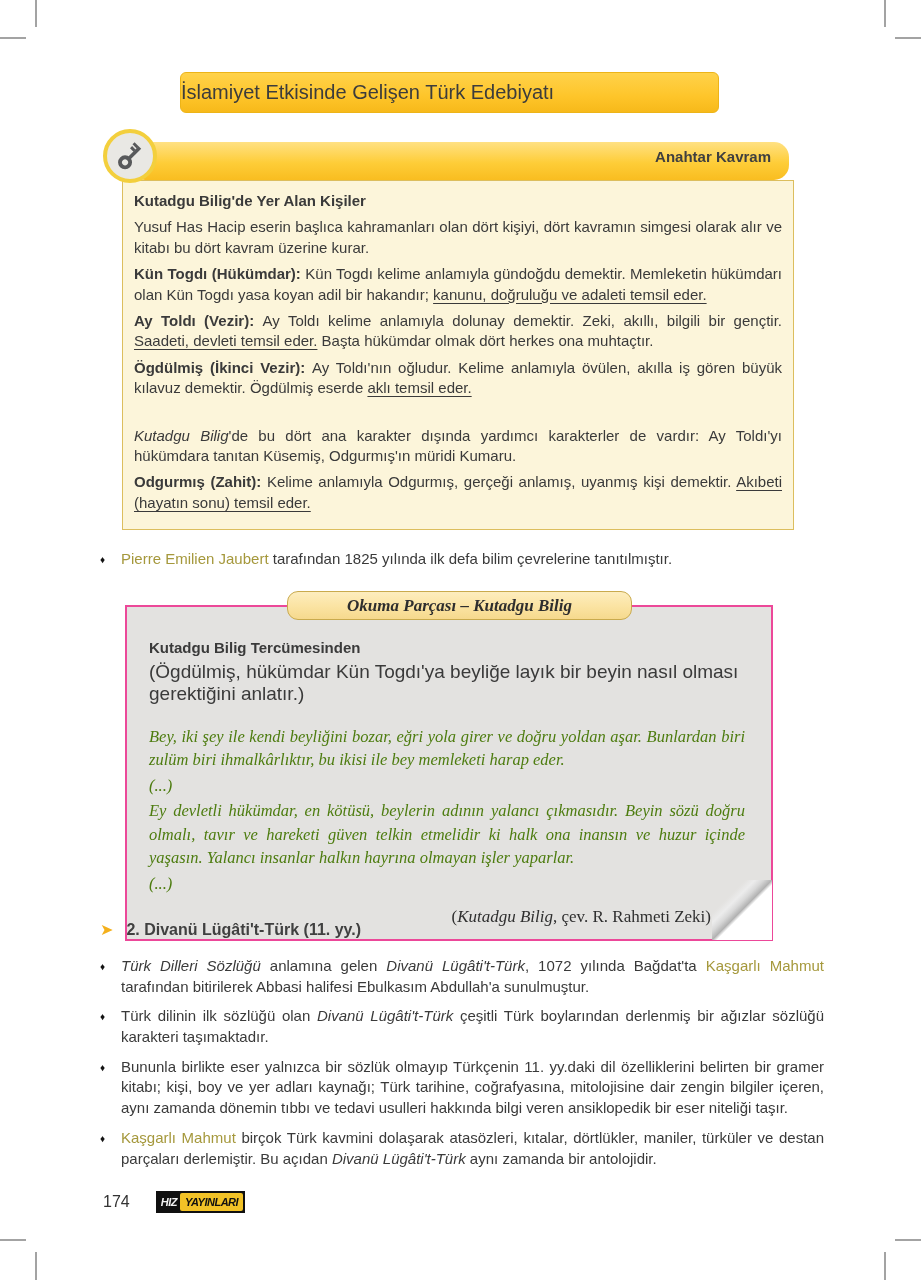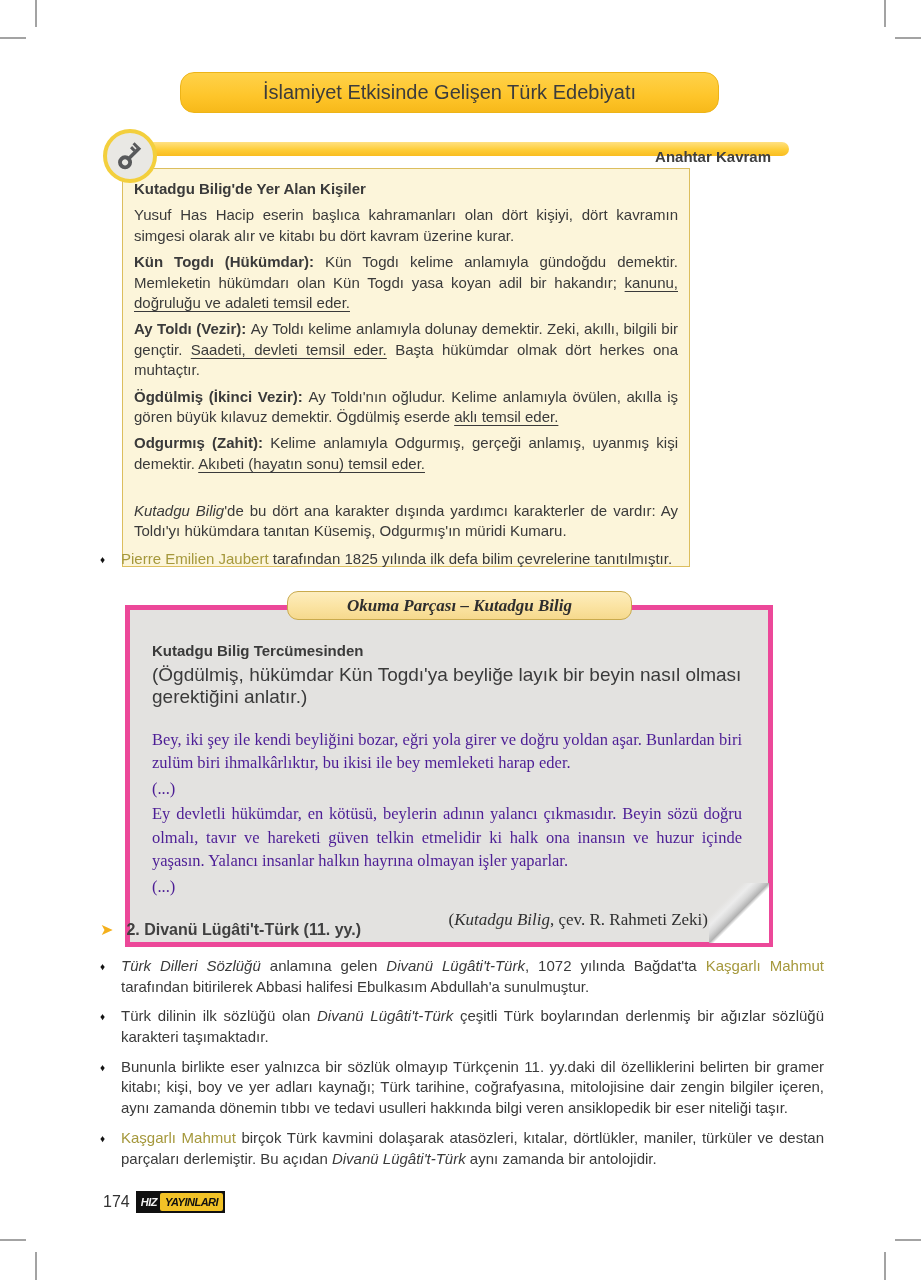--- a/index.html
+++ b/index.html
@@ -6,44 +6,44 @@
   #page{
     position:relative;width:921px;height:1280px;background:#ffffff;overflow:hidden;
     font-family:"Liberation Sans",sans-serif;color:#3a3a3a;
   }
   
   .crop{position:absolute;background:#a3a3a3;}
   
   .title-banner{
     position:absolute;left:180px;top:72px;width:537px;height:39px;
     background:linear-gradient(180deg,#ffd24a 0%,#fec52a 60%,#f7b91a 100%);
-    border:1px solid #edb418;border-radius:14px;
-    text-align:center;line-height:38px;font-size:20px;color:#3c3c3c;
+    border:1px solid #edb418;border-radius:6px;
+    line-height:38px;font-size:20px;color:#3c3c3c;
   }
   
   .anahtar-bar{
-    position:absolute;left:130px;top:142px;width:659px;height:14px;
+    position:absolute;left:130px;top:142px;width:659px;height:38px;
     background:linear-gradient(180deg,#ffe183 0%,#fecd38 55%,#f9bd20 100%);
     border-radius:15px;z-index:1;
   }
   .anahtar-bar span{
     position:absolute;right:18px;top:0;line-height:30px;
     font-weight:bold;font-size:15px;color:#3f3f3f;
   }
   .key-badge{
     position:absolute;left:103px;top:129px;width:46px;height:46px;
     background:#e9e8e4;border:4px solid #f3cf3d;border-radius:50%;z-index:2;
     display:flex;align-items:center;justify-content:center;
   }
   .key-badge svg{transform:rotate(-45deg);}
   
   .key-box{
-    position:absolute;left:122px;top:168px;width:568px;min-height:296px;
+    position:absolute;left:122px;top:180px;width:672px;min-height:296px;
     background:#fcf5da;border:1.5px solid #dcbe5e;
-    padding:8px 11px 18px 11px;box-sizing:border-box;
+    padding:8px 11px 10px 11px;box-sizing:border-box;
     font-size:15px;line-height:1.36;text-align:justify;
   }
   .kb-heading{margin:2px 0 4px 0;font-weight:bold;font-size:15px;}
   .kb-p{margin:6px 0;}
   .kb-note{margin-top:27px;}
   
   .seg-n{}
   .seg-b{font-weight:bold;}
   .seg-i{font-style:italic;}
   .seg-u{text-decoration:underline;text-underline-offset:3px;}
@@ -57,49 +57,49 @@
   .reading-tab{
     position:absolute;left:287px;top:591px;width:345px;height:29px;z-index:2;
     background:linear-gradient(180deg,#fdedbe 0%,#fbe4a4 50%,#f6d98d 100%);
     border:1px solid #c9aa4d;border-radius:11px;box-sizing:border-box;
     text-align:center;line-height:27px;
     font-family:"Liberation Serif",serif;font-style:italic;font-weight:600;
     font-size:17px;color:#2e2e2e;
   }
   .reading-box{
     position:absolute;left:125px;top:605px;width:648px;min-height:284px;
-    background:#e3e2e0;border:5px solid #ec4899;box-sizing:border-box;
+    background:#e3e2e0;border:2px solid #ec4899;box-sizing:border-box;
     padding:32px 26px 12px 22px;
   }
   .rb-heading{margin:0 0 5px 0;font-weight:bold;font-size:15px;}
   .rb-sub{margin:0 0 20px 0;font-size:19px;}
   .rb-serif{
-    margin:2px 0;font-family:"Liberation Serif",serif;
-    font-size:16.5px;line-height:1.42;text-align:justify;color:#4c1d95;
+    margin:2px 0;font-family:"Liberation Serif",serif;font-style:italic;
+    font-size:16.5px;line-height:1.42;text-align:justify;color:#4d7c0f;
   }
   .rb-cite{
     margin:12px 0 0 0;font-family:"Liberation Serif",serif;
     font-size:17px;text-align:right;padding-right:34px;color:#2f2f2f;
   }
   .page-curl{
     position:absolute;right:-1px;bottom:-1px;width:60px;height:60px;
     background:linear-gradient(to top left,
       #ffffff 0%,#ffffff 46%,#b2b2b2 50%,#d8d8d8 57%,#ececec 64%,#e3e2e0 72%);
   }
   
   .section-head{
     position:absolute;left:100px;top:921px;display:flex;align-items:center;gap:13px;
   }
   .section-head .arrow{color:#f4b01b;font-size:16px;line-height:1;}
   .section-head .sh-title{font-weight:bold;font-size:16px;color:#404040;}
   .bullets{position:absolute;left:100px;top:956px;width:724px;}
   .bullets .bullet{margin-bottom:9px;}
   
   .footer{
-    position:absolute;left:103px;top:1191px;display:flex;align-items:center;gap:6px;
+    position:absolute;left:103px;top:1191px;display:flex;align-items:center;gap:26px;
   }
   .pgnum{font-size:16px;color:#333;}
   .logo{
     display:inline-flex;align-items:stretch;border:2px solid #101010;border-radius:0;
     overflow:hidden;background:#101010;height:18px;
   }
   .logo-hiz{
     color:#f3f3f3;background:#101010;font-weight:bold;font-style:italic;
     font-size:11px;line-height:18px;padding:0 3px;letter-spacing:-0.5px;
   }
@@ -135,22 +135,22 @@
       <rect x="27" y="10.5" width="3" height="6" fill="#58595b"></rect>
     </svg>
   </div>
 
   <div class="key-box">
     <p class="kb-heading">Kutadgu Bilig'de Yer Alan Kişiler</p>
     <p class="kb-p"><span class="seg-n">Yusuf Has Hacip eserin başlıca kahramanları olan dört kişiyi, dört kavramın simgesi olarak alır ve kitabı bu dört kavram üzerine kurar.</span></p>
     <p class="kb-p"><span class="seg-b">Kün Togdı (Hükümdar): </span><span class="seg-n">Kün Togdı kelime anlamıyla gündoğdu demektir. Memleketin hükümdarı olan Kün Togdı yasa koyan adil bir hakandır; </span><span class="seg-u">kanunu, doğruluğu ve adaleti temsil eder.</span></p>
     <p class="kb-p"><span class="seg-b">Ay Toldı (Vezir): </span><span class="seg-n">Ay Toldı kelime anlamıyla dolunay demektir. Zeki, akıllı, bilgili bir gençtir. </span><span class="seg-u">Saadeti, devleti temsil eder.</span><span class="seg-n"> Başta hükümdar olmak dört herkes ona muhtaçtır.</span></p>
     <p class="kb-p"><span class="seg-b">Ögdülmiş (İkinci Vezir): </span><span class="seg-n">Ay Toldı'nın oğludur. Kelime anlamıyla övülen, akılla iş gören büyük kılavuz demektir. Ögdülmiş eserde </span><span class="seg-u">aklı temsil eder.</span></p>
+    <p class="kb-p kb-note"><span class="seg-i">Kutadgu Bilig</span><span class="seg-n">'de bu dört ana karakter dışında yardımcı karakterler de vardır: Ay Toldı'yı hükümdara tanıtan Küsemiş, Odgurmış'ın müridi Kumaru.</span></p>
     <p class="kb-p"><span class="seg-b">Odgurmış (Zahit): </span><span class="seg-n">Kelime anlamıyla Odgurmış, gerçeği anlamış, uyanmış kişi demektir. </span><span class="seg-u">Akıbeti (hayatın sonu) temsil eder.</span></p>
-    <p class="kb-p kb-note"><span class="seg-i">Kutadgu Bilig</span><span class="seg-n">'de bu dört ana karakter dışında yardımcı karakterler de vardır: Ay Toldı'yı hükümdara tanıtan Küsemiş, Odgurmış'ın müridi Kumaru.</span></p>
   </div>
 
   <div class="bullet jaubert">
     <span class="marker">♦</span>
     <span class="btext"><span class="seg-o">Pierre Emilien Jaubert</span><span class="seg-n"> tarafından 1825 yılında ilk defa bilim çevrelerine tanıtılmıştır.</span></span>
   </div>
 
   <div class="reading-tab">Okuma Parçası – Kutadgu Bilig</div>
   <div class="reading-box">
     <p class="rb-heading">Kutadgu Bilig Tercümesinden</p>

